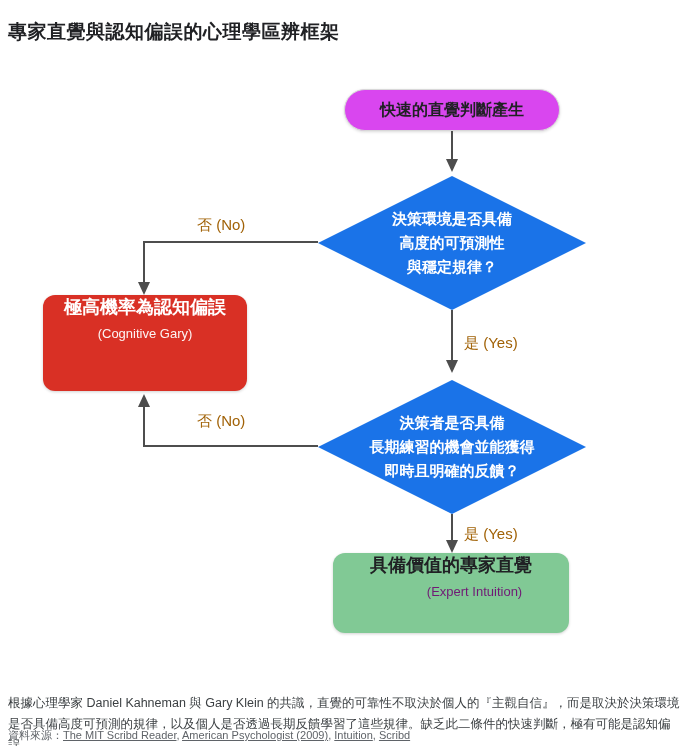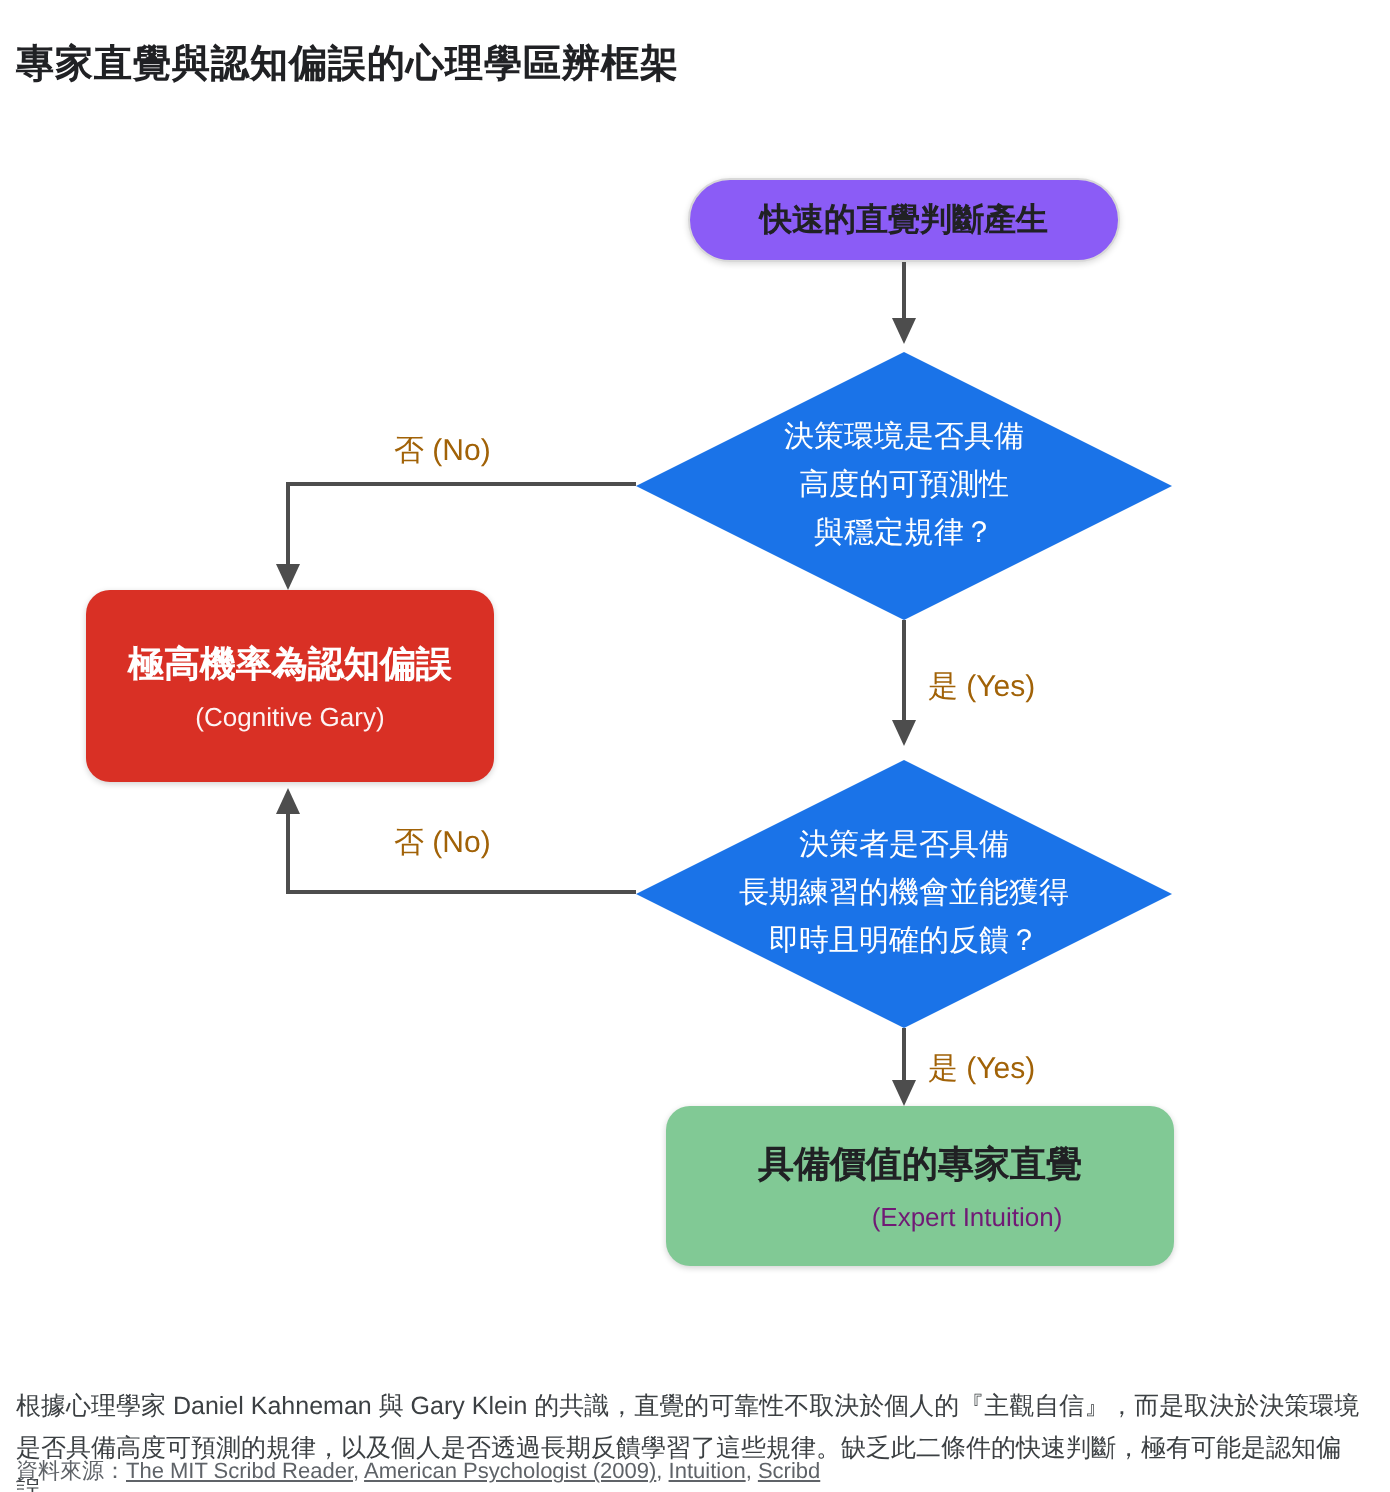--- a/index.html
+++ b/index.html
@@ -2,44 +2,44 @@
 <html lang="zh-Hant"><head>
 <meta charset="utf-8">
 <style>
   html,body{margin:0;padding:0;background:#ffffff;}
   body{font-family:"Liberation Sans","DejaVu Sans",sans-serif;}
   .page{position:relative;width:695px;height:746px;background:#ffffff;overflow:hidden;}
 
   .page-title{position:absolute;left:8px;top:6px;font-size:19px;font-weight:700;color:#202124;letter-spacing:.5px;}
 
   
-  .pill{position:absolute;left:344px;top:89px;width:216px;height:42px;background:#8b5cf6;
+  .pill{position:absolute;left:344px;top:89px;width:216px;height:42px;background:#d946ef;
         border:1px solid #d8d8d8;border-radius:22px;box-shadow:0 1px 3px rgba(0,0,0,.15);
         display:flex;align-items:center;justify-content:center;
         font-size:16px;font-weight:700;color:#202124;box-sizing:border-box;}
 
   
   .diamond{position:absolute;width:268px;height:134px;background:#1a73e8;
            clip-path:polygon(50% 0,100% 50%,50% 100%,0 50%);
            display:flex;align-items:center;justify-content:center;
-           color:#ffffff;font-weight:400;font-size:15px;line-height:1.6;text-align:center;
+           color:#ffffff;font-weight:700;font-size:15px;line-height:1.6;text-align:center;
            white-space:pre-line;filter:drop-shadow(0 1px 2px rgba(0,0,0,.18));}
   .diamond.d1{left:318px;top:176px;}
   .diamond.d2{left:318px;top:380px;}
 
   
   .result{position:absolute;border-radius:12px;display:flex;flex-direction:column;
-          align-items:center;justify-content:center;text-align:center;
+          align-items:center;justify-content:flex-start;text-align:center;
           box-shadow:0 1px 3px rgba(0,0,0,.18);}
   .result .r-title{font-size:18px;font-weight:700;}
   .result .r-sub{font-size:13px;margin-top:7px;}
   .result.red{left:43px;top:295px;width:204px;height:96px;background:#d93025;}
   .result.red .r-title{color:#ffffff;}
   .result.red .r-sub{color:rgba(255,255,255,.95);}
-  .result.green{left:333px;top:553px;width:254px;height:80px;background:#81c995;}
+  .result.green{left:333px;top:553px;width:236px;height:80px;background:#81c995;}
   .result.green .r-title{color:#202124;}
   .result.green .r-sub{color:#701a75;margin-left:47px;}
 
   
   .line{position:absolute;background:#4d4d4d;}
   .arrow-down{position:absolute;width:0;height:0;border-left:6px solid transparent;
               border-right:6px solid transparent;border-top:13px solid #4d4d4d;}
   .arrow-up{position:absolute;width:0;height:0;border-left:6px solid transparent;
             border-right:6px solid transparent;border-bottom:13px solid #4d4d4d;}
   .edge-label{position:absolute;font-size:15px;color:#a16207;white-space:nowrap;}

